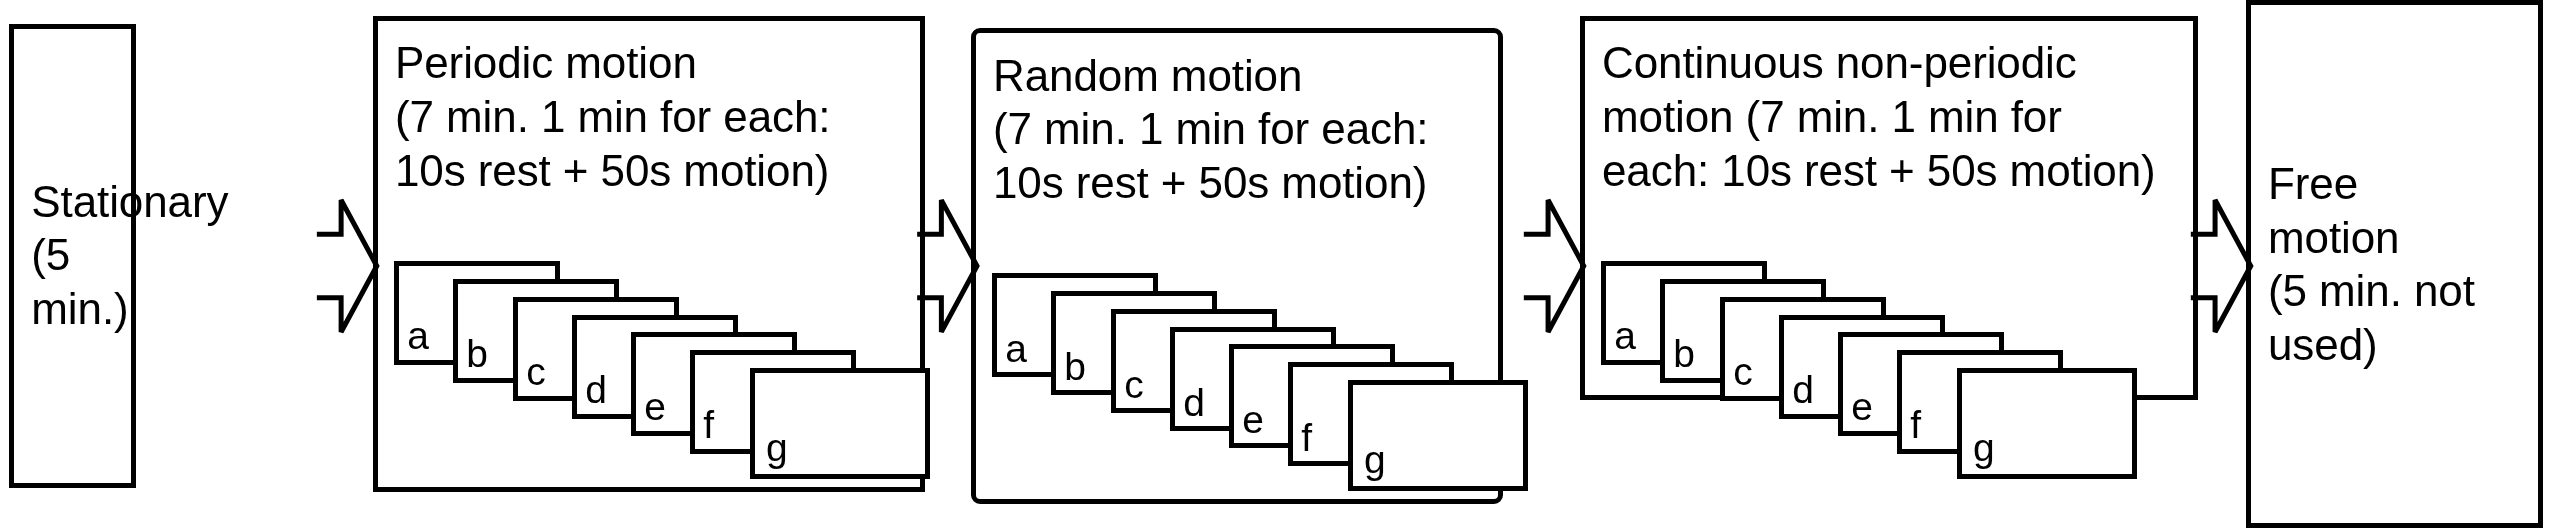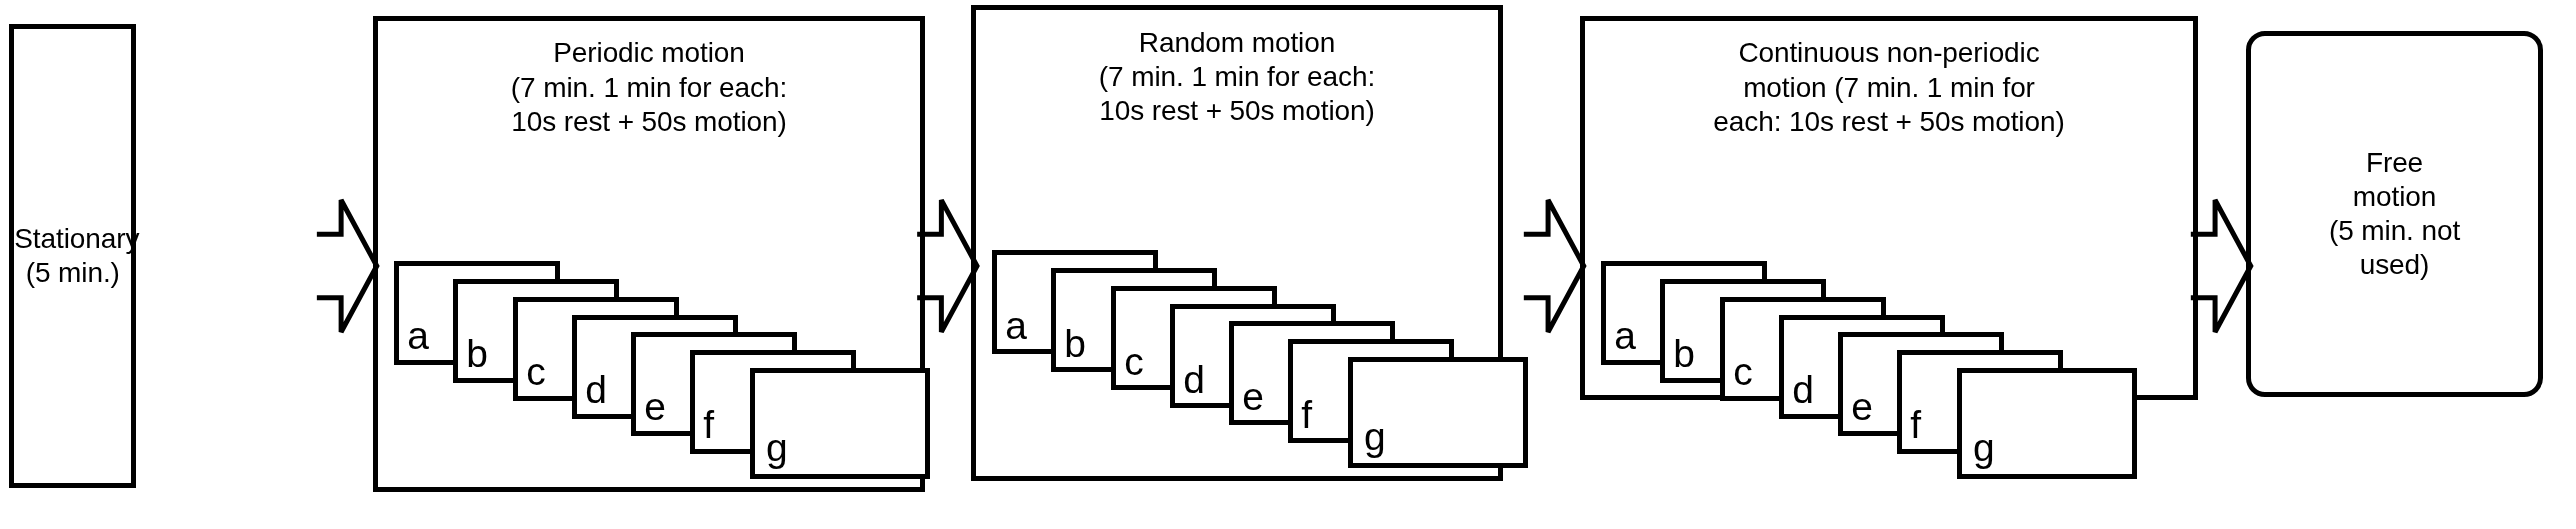--- a/index.html
+++ b/index.html
@@ -24,26 +24,26 @@
     position: absolute;
     box-sizing: border-box;
     border: 5px solid #000000;
     background: #ffffff;
   }
 
   .stage-title {
     position: absolute;
     left: 0;
     right: 0;
-    text-align: center;
-    font-size: 28px;
+    font-size: 44px;
     line-height: 1.22;
     letter-spacing: -0.1px;
     white-space: pre-line;
     color: #000000;
+    padding-left: 17px;
   }
   .stage-title.centered {
     top: 50%;
     transform: translateY(-50%);
   }
   .stage-title.topped {
     top: 15.7px;
   }
 
   
@@ -118,21 +118,21 @@
           <span class="card-label">e</span>
         </div>
         <div class="stack-card" style="left: 296px; top: 89px; z-index: 15;">
           <span class="card-label">f</span>
         </div>
         <div class="stack-card wide" style="left: 356px; top: 107px; z-index: 16;">
           <span class="card-label">g</span>
         </div>
       </div>
     </div>
-    <div class="stage-box" style="left: 971px; top: 5px; width: 532px; height: 476px;">
+    <div class="stage-box" style="left: 971px; top: 28px; width: 532px; height: 476px; border-radius: 9px;">
       <div class="stage-title topped">Random motion
 (7 min. 1 min for each:
 10s rest + 50s motion)</div>
       <div class="card-stack">
         <div class="stack-card" style="left: 0px; top: 0px; z-index: 10;">
           <span class="card-label">a</span>
         </div>
         <div class="stack-card" style="left: 59px; top: 18px; z-index: 11;">
           <span class="card-label">b</span>
         </div>
@@ -174,21 +174,21 @@
           <span class="card-label">e</span>
         </div>
         <div class="stack-card" style="left: 296px; top: 89px; z-index: 15;">
           <span class="card-label">f</span>
         </div>
         <div class="stack-card wide" style="left: 356px; top: 107px; z-index: 16;">
           <span class="card-label">g</span>
         </div>
       </div>
     </div>
-    <div class="stage-box" style="left: 2246px; top: 31px; width: 297px; height: 366px; border-radius: 19px;">
+    <div class="stage-box" style="left: 2246px; top: 0; width: 297px; height: 528px;">
       <div class="stage-title centered">Free
 motion
 (5 min. not
 used)</div>
     </div>
     <div class="flow-arrow" style="left: 134px; top: 200px; width: 243px; height: 132px; z-index: 40;">
       <svg width="243" height="132" viewBox="0 0 340 185">
         <polyline points="256,48 290,48 290,0 340,92.5 290,185 290,137 256,137" fill="none" stroke="#000000" stroke-width="7" stroke-linejoin="miter" stroke-linecap="butt"></polyline>
       </svg>
     </div>

